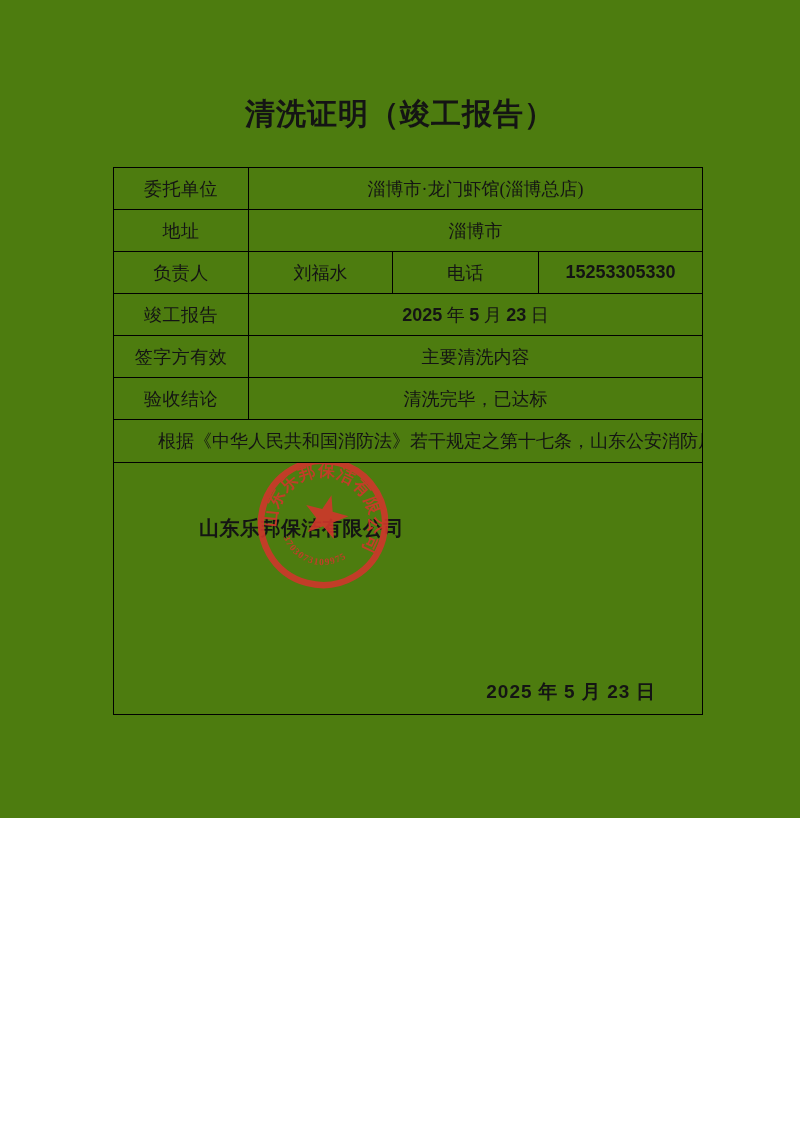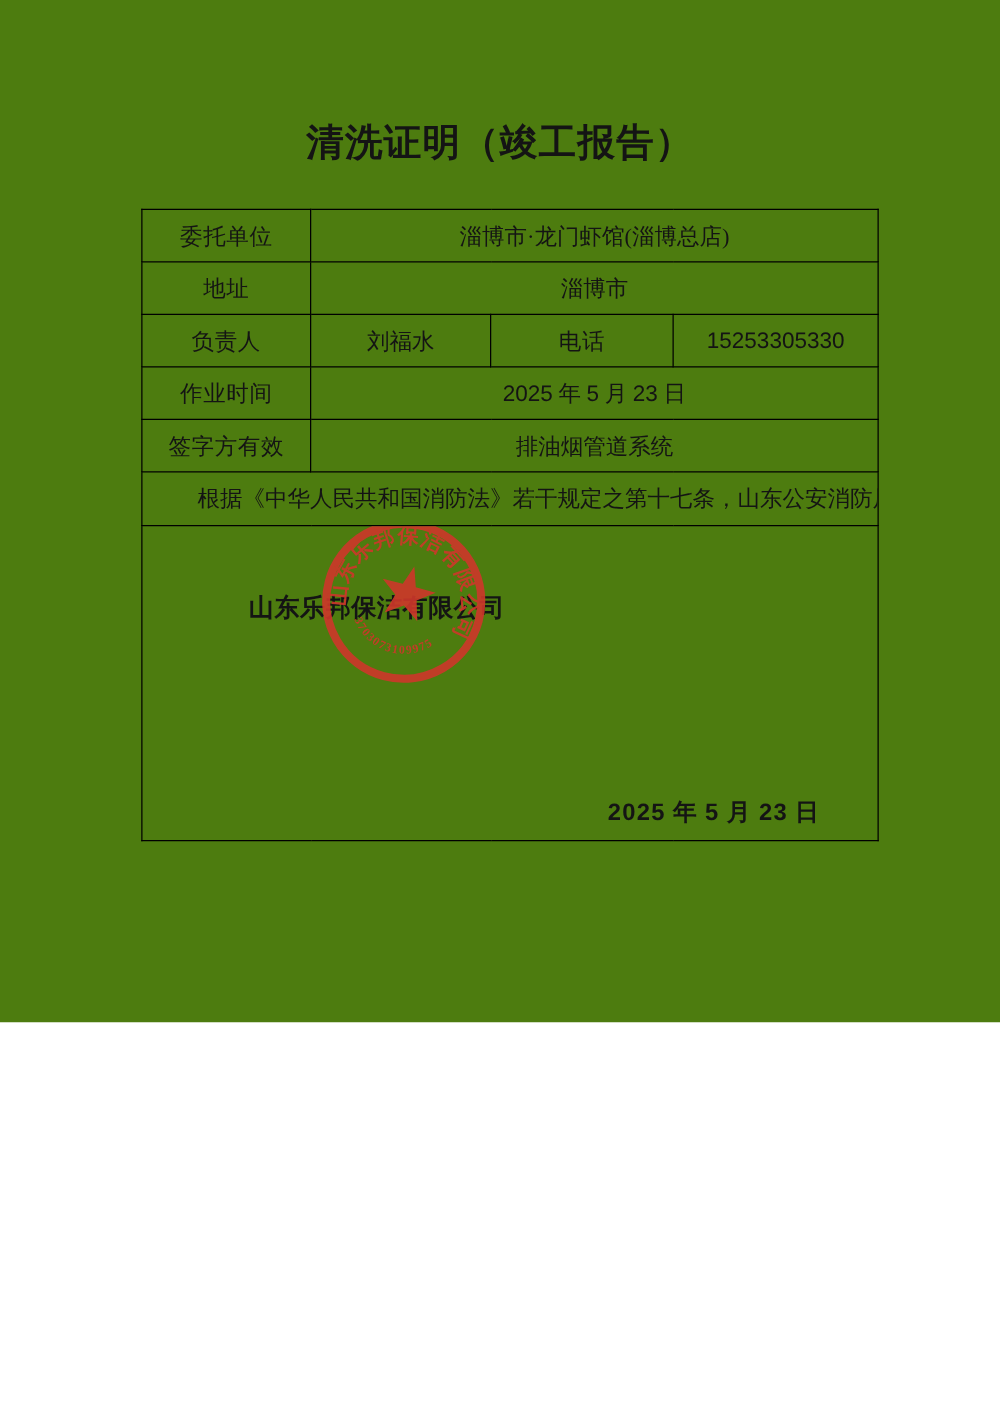--- a/index.html
+++ b/index.html
@@ -35,21 +35,21 @@
   .sig-wrap{position:relative;width:100%;height:251px;}
   .sig-company{
     position:absolute;left:81px;top:52px;
     font-size:20px;font-weight:700;letter-spacing:0.5px;
   }
   .sig-date{
     position:absolute;right:42px;top:216px;
     font-size:19px;font-weight:700;letter-spacing:1px;
   }
   .num{font-family:"Liberation Sans","DejaVu Sans",sans-serif;}
-  .bold-nums .num{font-weight:400;}
+  .bold-nums .num{font-weight:700;}
   .stamp{
     position:absolute;left:137px;top:-8px;width:136px;height:136px;
     opacity:0.9;transform:rotate(15deg);
   }
   .stamp text{font-family:"Liberation Serif","DejaVu Serif",serif;}
 </style>
 </head>
 <body>
 
 <div class="page">
@@ -72,26 +72,30 @@
         <td class="lbl">地址</td>
         <td colspan="3">淄博市</td>
       </tr>
       <tr>
         <td class="lbl">负责人</td>
         <td>刘福水</td>
         <td class="lbl">电话</td>
         <td class="bold-nums"><span class="num">15253305330</span></td>
       </tr>
       <tr>
-        <td class="lbl">作业时间</td>
+        <td class="lbl">竣工报告</td>
         <td colspan="3" class="bold-nums"><span class="num">2025</span> 年 <span class="num">5</span> 月 <span class="num">23</span> 日</td>
       </tr>
       <tr>
         <td class="lbl">签字方有效</td>
-        <td colspan="3">排油烟管道系统</td>
+        <td colspan="3">主要清洗内容</td>
+      </tr>
+      <tr>
+        <td class="lbl">验收结论</td>
+        <td colspan="3">清洗完毕，已达标</td>
       </tr>
       <tr>
         <td colspan="4" class="notice-cell">
           <div class="notice-inner">根据《中华人民共和国消防法》若干规定之第十七条，山东公安消防局鲁公消（防）字&lt;&gt; 号&lt;关于加强餐饮场所烟道防火安全管理的通知&gt;和烟道防火管理规定，为切实加强宾馆、饭店等餐饮场所的烟道防火监督检查，特建立烟道清洗档案。以备查验。此报告系在乙方清洗结束后由甲方双方共同确认、评定、签字方有效</div>
         </td>
       </tr>
       <tr>
         <td colspan="4" class="sig-cell">
           <div class="sig-wrap">
             <div class="sig-company">山东乐邦保洁有限公司</div>

